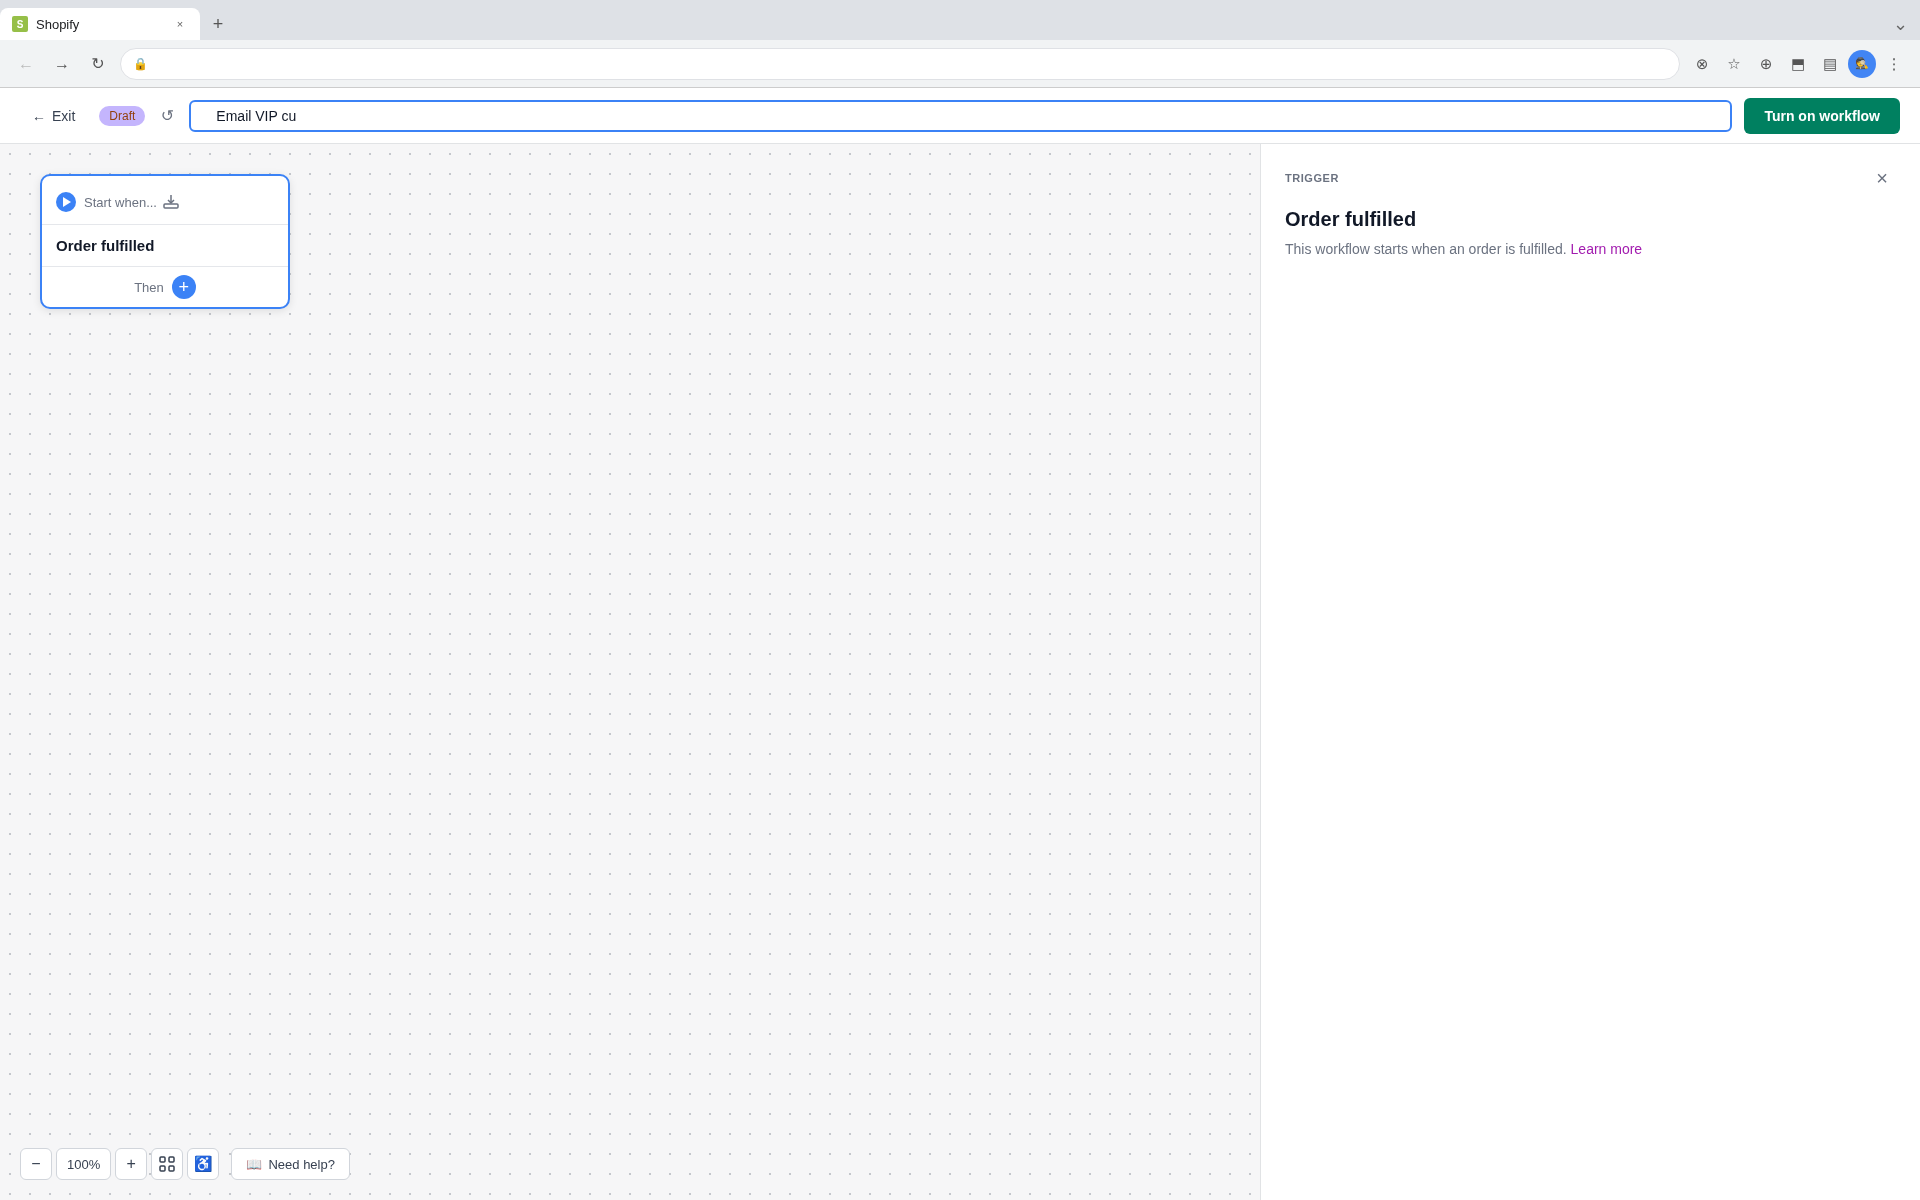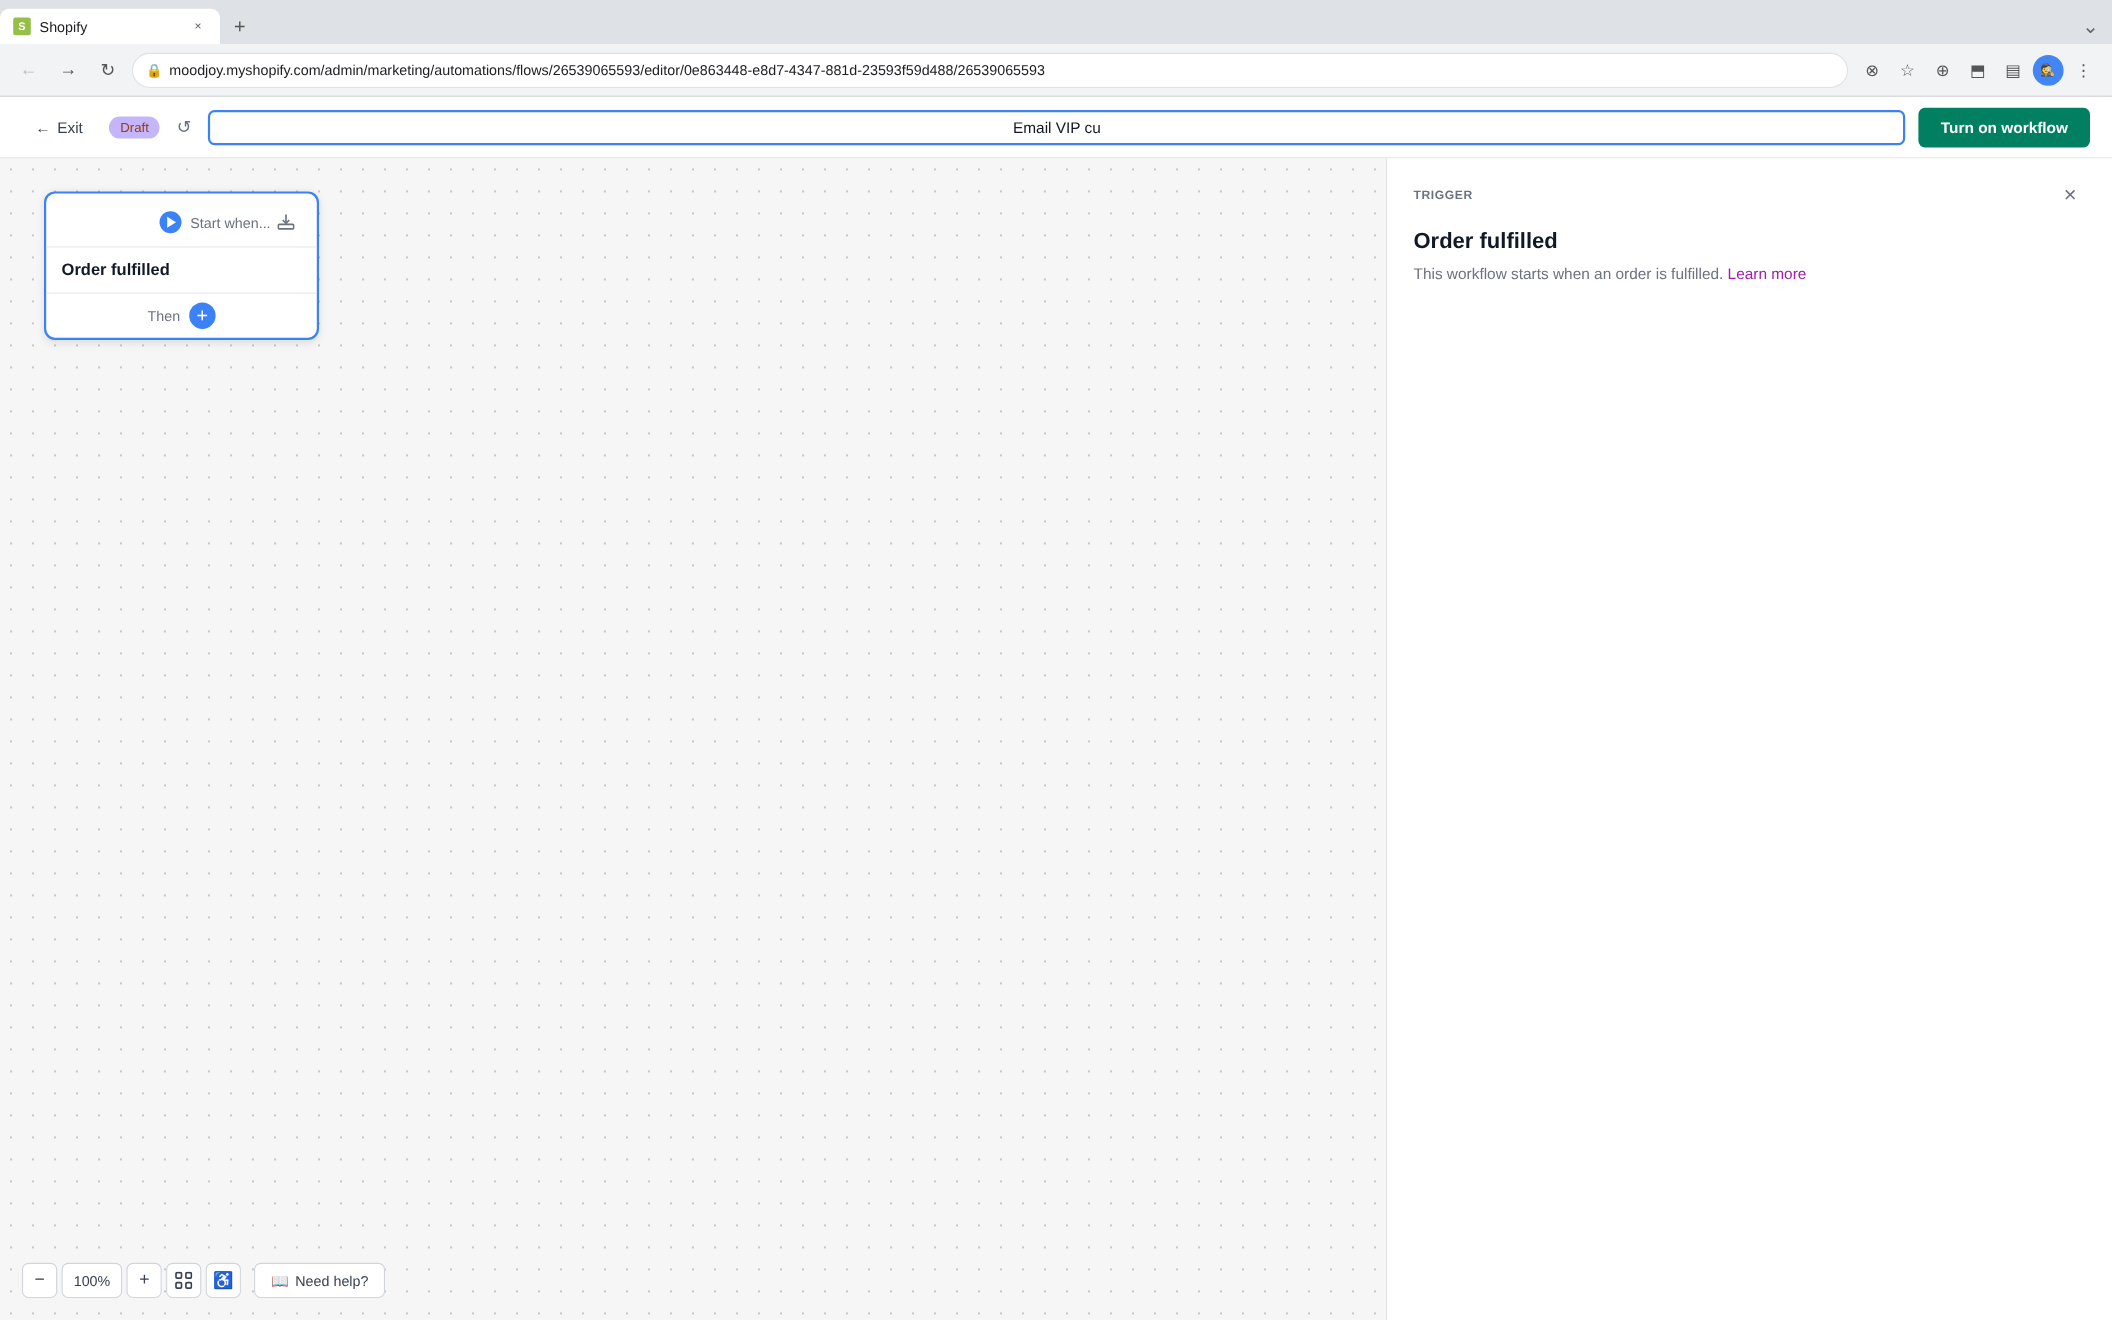--- a/index.html
+++ b/index.html
@@ -21,32 +21,32 @@
     .address-bar-lock { color: #555; font-size: 12px; }
     .address-bar-url { flex: 1; overflow: hidden; white-space: nowrap; text-overflow: ellipsis; color: #202124; }
     .nav-actions { display: flex; gap: 4px; align-items: center; }
     .nav-action-btn { width: 28px; height: 28px; border-radius: 50%; display: flex; align-items: center; justify-content: center; cursor: pointer; color: #555; font-size: 15px; }
     .profile-btn { width: 28px; height: 28px; border-radius: 50%; background: #4285f4; display: flex; align-items: center; justify-content: center; color: white; font-size: 12px; cursor: pointer; }
 
     
     .app-header { display: flex; align-items: center; background: #fff; border-bottom: 1px solid #e1e3e5; height: 56px; padding: 0 20px; gap: 12px; }
     .exit-btn { display: flex; align-items: center; gap: 6px; padding: 6px 12px; border: none; background: transparent; cursor: pointer; font-size: 14px; color: #374151; border-radius: 6px; }
     .draft-badge { background: #c4b5fd; color: #92400e; padding: 3px 10px; border-radius: 12px; font-size: 12px; font-weight: 500; }
-    .workflow-name-input { flex: 1; border: 2px solid #3b82f6; border-radius: 6px; padding: 6px 25px; font-size: 14px; color: #111827; outline: none; text-align: center; }
+    .workflow-name-input { flex: 1; border: 2px solid #3b82f6; border-radius: 6px; padding: 6px 25px; font-size: 14px; color: #111827; outline: none; }
     .turn-on-btn { background: #008060; color: #ffffff; border: none; border-radius: 6px; padding: 10px 20px; font-size: 14px; font-weight: 600; cursor: pointer; white-space: nowrap; }
 
     
     .main-layout { display: flex; height: calc(1200px - 40px - 48px - 56px); }
 
     
     .canvas-area { flex: 1; position: relative; background-color: #f6f6f7; background-image: radial-gradient(circle, #c4c7cc 1px, transparent 1px); background-size: 20px 20px; overflow: hidden; }
 
     
     .workflow-node { position: absolute; top: 30px; left: 40px; width: 250px; border: 2px solid #3b82f6; border-radius: 10px; background: #fff; box-shadow: 0 2px 8px rgba(0,0,0,0.1); }
-    .node-header { display: flex; align-items: center; justify-content: flex-end; padding: 12px 14px 8px; border-bottom: 1px solid #e5e7eb; }
+    .node-header { display: flex; align-items: center; justify-content: flex-start; padding: 12px 14px 8px; border-bottom: 1px solid #e5e7eb; }
     .node-header-left { display: flex; align-items: center; gap: 8px; }
     .node-trigger-icon { width: 20px; height: 20px; background: #3b82f6; border-radius: 50%; display: flex; align-items: center; justify-content: center; }
     .node-trigger-arrow { width: 0; height: 0; border-top: 5px solid transparent; border-bottom: 5px solid transparent; border-left: 8px solid white; margin-left: 1px; }
     .node-header-label { font-size: 13px; color: #6b7280; }
     .node-export-btn { width: 28px; height: 28px; display: flex; align-items: center; justify-content: center; color: #6b7280; cursor: pointer; }
     .node-body { padding: 12px 14px; }
     .node-title { font-size: 15px; font-weight: 600; color: #111827; }
     .node-footer { display: flex; align-items: center; justify-content: center; padding: 8px 14px; gap: 8px; border-top: 1px solid #e5e7eb; }
     .node-then-label { font-size: 13px; color: #6b7280; }
     .node-add-btn { width: 24px; height: 24px; background: #3b82f6; border-radius: 50%; display: flex; align-items: center; justify-content: center; cursor: pointer; color: white; font-size: 18px; line-height: 1; }
@@ -93,21 +93,20 @@
       <span>←</span>
     </div>
     <div class="nav-btn">
       <span>→</span>
     </div>
     <div class="nav-btn">
       <span>↻</span>
     </div>
     <div class="address-bar">
       <span class="address-bar-lock">🔒</span>
-      <span class="address-bar-url">moodjoy.myshopify.com/admin/marketing/automations/flows/26539065593/editor/0e863448-e8d7-4347-881d-23593f59d488/26539065593</span>
     </div>
     <div class="nav-actions">
       <div class="nav-action-btn">⊗</div>
       <div class="nav-action-btn">☆</div>
       <div class="nav-action-btn">⊕</div>
       <div class="nav-action-btn">⬒</div>
       <div class="nav-action-btn">▤</div>
       <div class="profile-btn">
         <span style="font-size:11px;">🕵</span>
       </div>

